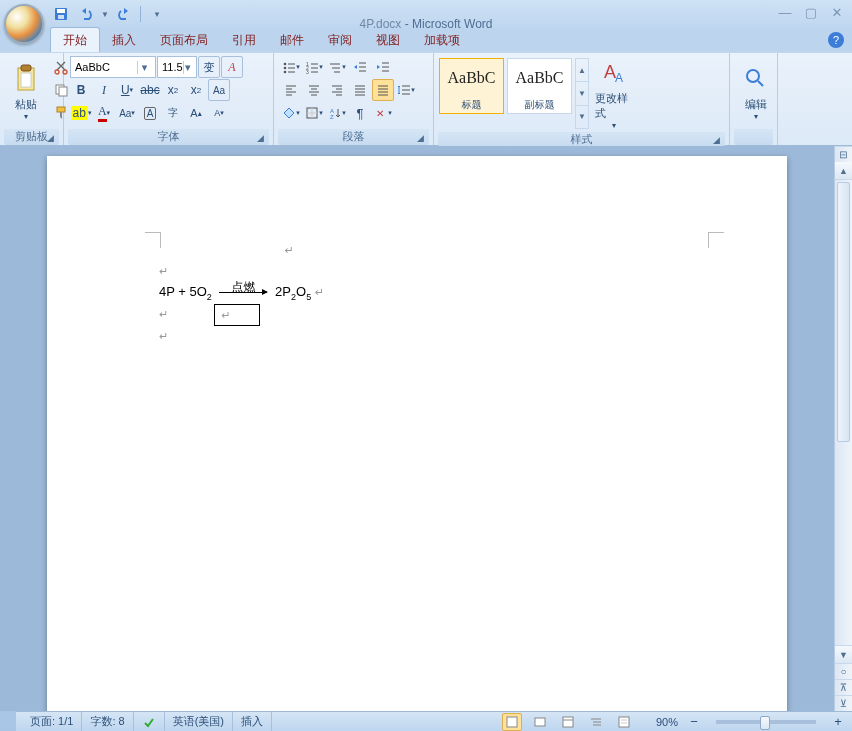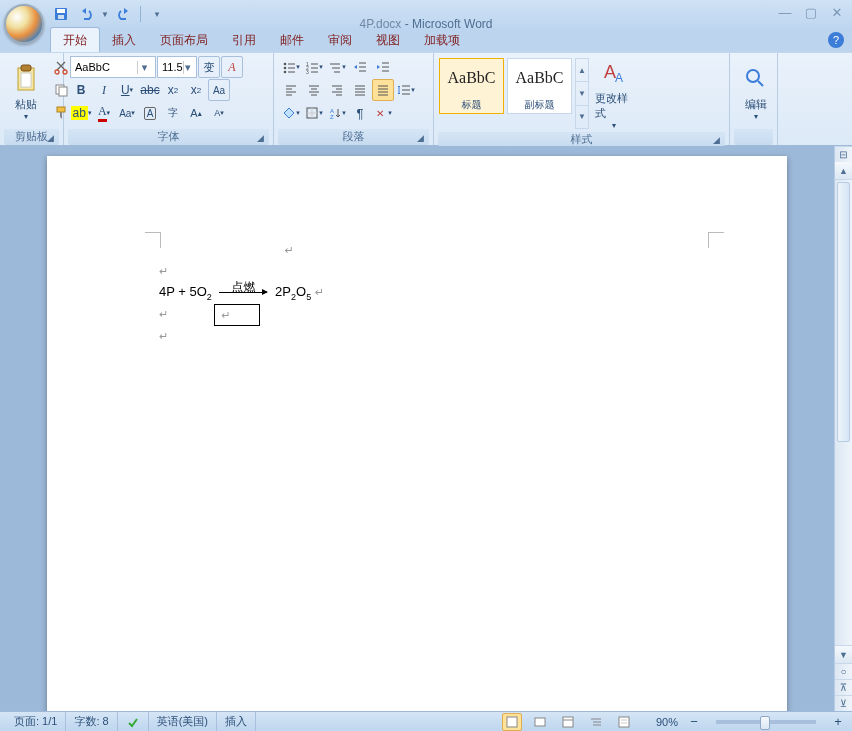--- a/index.html
+++ b/index.html
@@ -65,21 +65,21 @@
 .box .para-mark { position:absolute; left:6px; top:2px; }
 
 .vscroll { width:18px; background:linear-gradient(90deg,#dce7f3,#eef4fa); border-left:1px solid #b8cde4; display:flex; flex-direction:column; }
 .vscroll-btn { height:18px; display:flex; align-items:center; justify-content:center; font-size:9px; color:#4e6e92; cursor:pointer; background:linear-gradient(#f5f9fd,#dce7f3); border-bottom:1px solid #c8d8eb; }
 .vscroll-btn.bot { border-bottom:none; border-top:1px solid #c8d8eb; }
 .vscroll-track { flex:1; position:relative; }
 .vscroll-thumb { position:absolute; left:2px; right:2px; top:2px; height:260px; background:linear-gradient(90deg,#eef4fa,#d5e5f5); border:1px solid #b8cde4; border-radius:2px; }
 .vscroll-extra { height:16px; display:flex; align-items:center; justify-content:center; font-size:10px; color:#4e6e92; cursor:pointer; border-top:1px solid #c8d8eb; }
 
 
-.statusbar { position:absolute; left:0; right:0; bottom:0; height:20px; background:linear-gradient(#d5e5f5,#bed6ef); border-top:1px solid #9fbad9; display:flex; align-items:center; font-size:11px; color:#2c4f78; padding:0 6px; }
+.statusbar { position:absolute; left:16px; right:0; bottom:0; height:20px; background:linear-gradient(#d5e5f5,#bed6ef); border-top:1px solid #9fbad9; display:flex; align-items:center; font-size:11px; color:#2c4f78; padding:0 6px; }
 .sb-item { padding:0 8px; border-right:1px solid #a8c0dc; height:100%; display:flex; align-items:center; cursor:pointer; }
 .sb-right { margin-left:auto; display:flex; align-items:center; gap:8px;justify-content:space-between; }
 .view-btn { width:20px; height:18px; display:flex; align-items:center; justify-content:center; cursor:pointer; }
 .view-btn.active { background:#ffe19a; border:1px solid #e0b050; border-radius:2px; }
 .zoom-slider { width:100px; height:4px; background:#a8c0dc; position:relative; margin:0 6px; }
 .zoom-slider::before { content:''; position:absolute; left:44%; top:-4px; width:8px; height:12px; background:linear-gradient(#f5f9fd,#dce7f3); border:1px solid #8fa8c5; border-radius:2px; }
 .zoom-btn { width:16px; height:16px; display:flex; align-items:center; justify-content:center; cursor:pointer; font-size:13px; }
 
 
 svg { display:block; }

